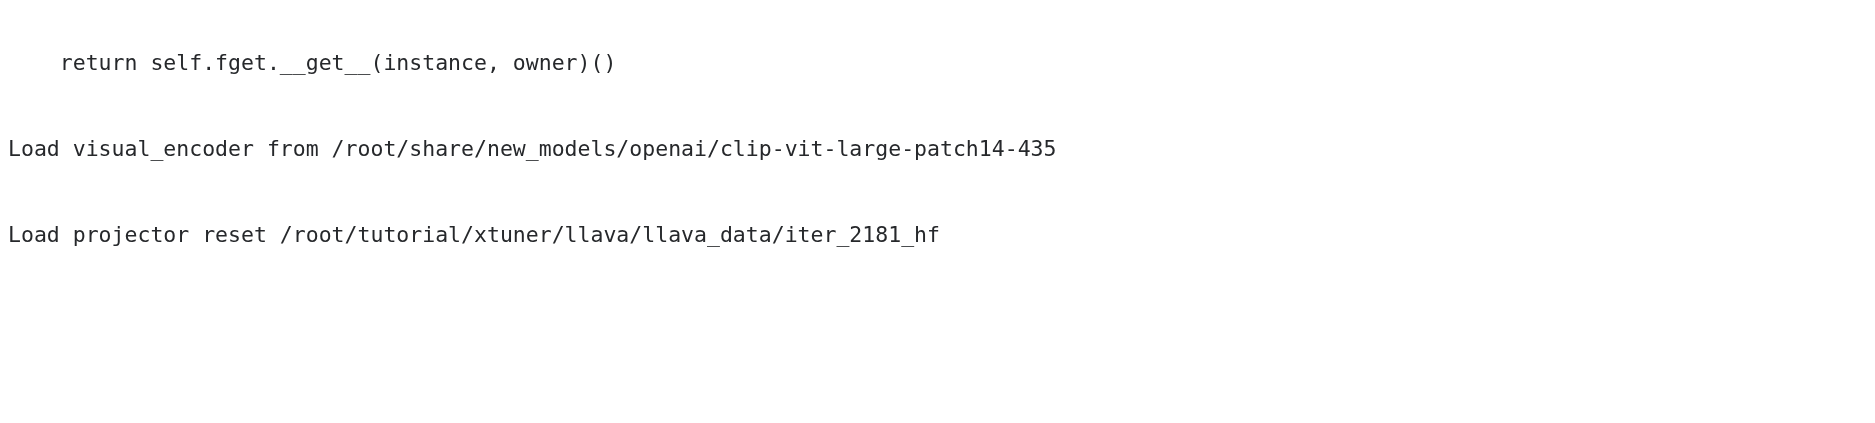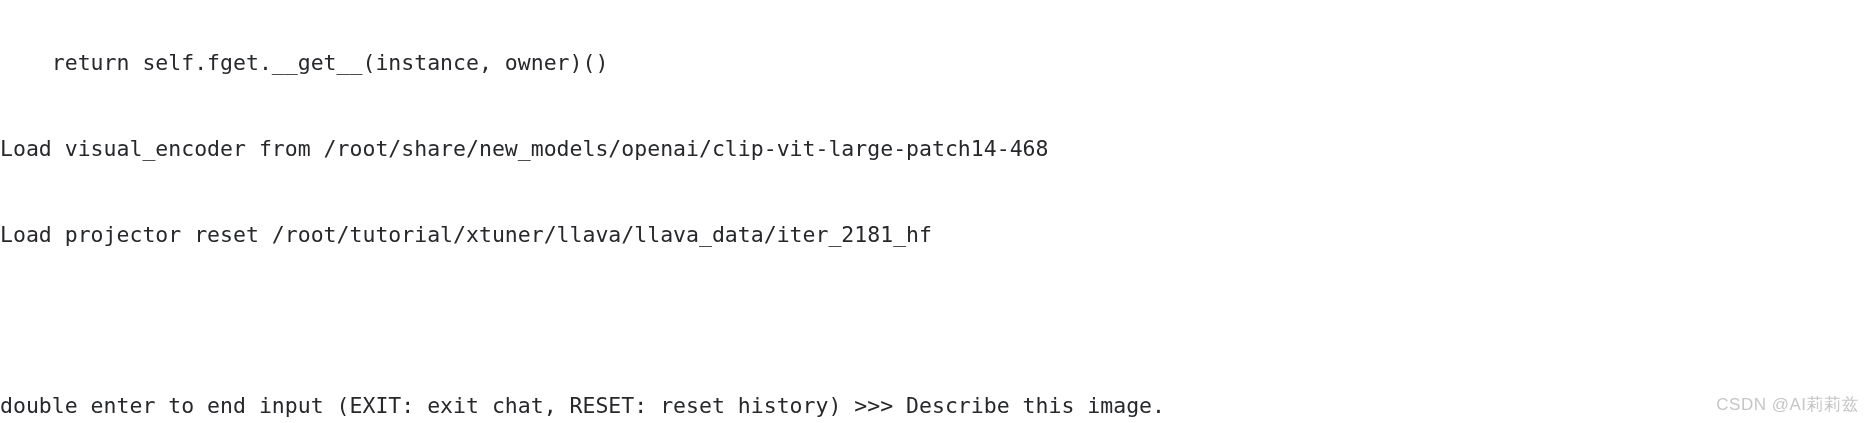--- a/index.html
+++ b/index.html
@@ -29,21 +29,21 @@
     right: 0;
     font-size: 21.5px;
     line-height: 28.6px;
     color: #1c1c1c;
     letter-spacing: 0px;
     white-space: pre;
   }
   .line {
     white-space: pre;
     height: 28.6px;
-    padding-left: 0;
+    padding-left: 8px;
     color: #26282b;
     font-family: "DejaVu Sans Mono", "Liberation Mono", monospace;
   }
   .line.blank {
     height: 28.6px;
   }
   .line.clipped {
     color: #26282b;
   }
   .watermark {
@@ -56,28 +56,26 @@
     letter-spacing: 0.5px;
     white-space: pre;
   }
 </style>
 </head>
 <body>
 
 <div class="terminal">
   <div class="term-body">
     <div class="line clipped">    return self.fget.__get__(instance, owner)()</div>
-    <div class="line">Load visual_encoder from /root/share/new_models/openai/clip-vit-large-patch14-468</div>
+    <div class="line">Load visual_encoder from /root/share/new_models/openai/clip-vit-large-patch14-435</div>
     <div class="line">Load projector reset /root/tutorial/xtuner/llava/llava_data/iter_2181_hf</div>
     <div class="line blank"></div>
-    <div class="line">double enter to end input (EXIT: exit chat, RESET: reset history) &gt;&gt;&gt; Describe this image.</div>
     
     
     
     
     
     
     
     
   </div>
 
-  <div class="watermark">CSDN @AI莉莉兹</div>
 </div>
 
 </body></html>

